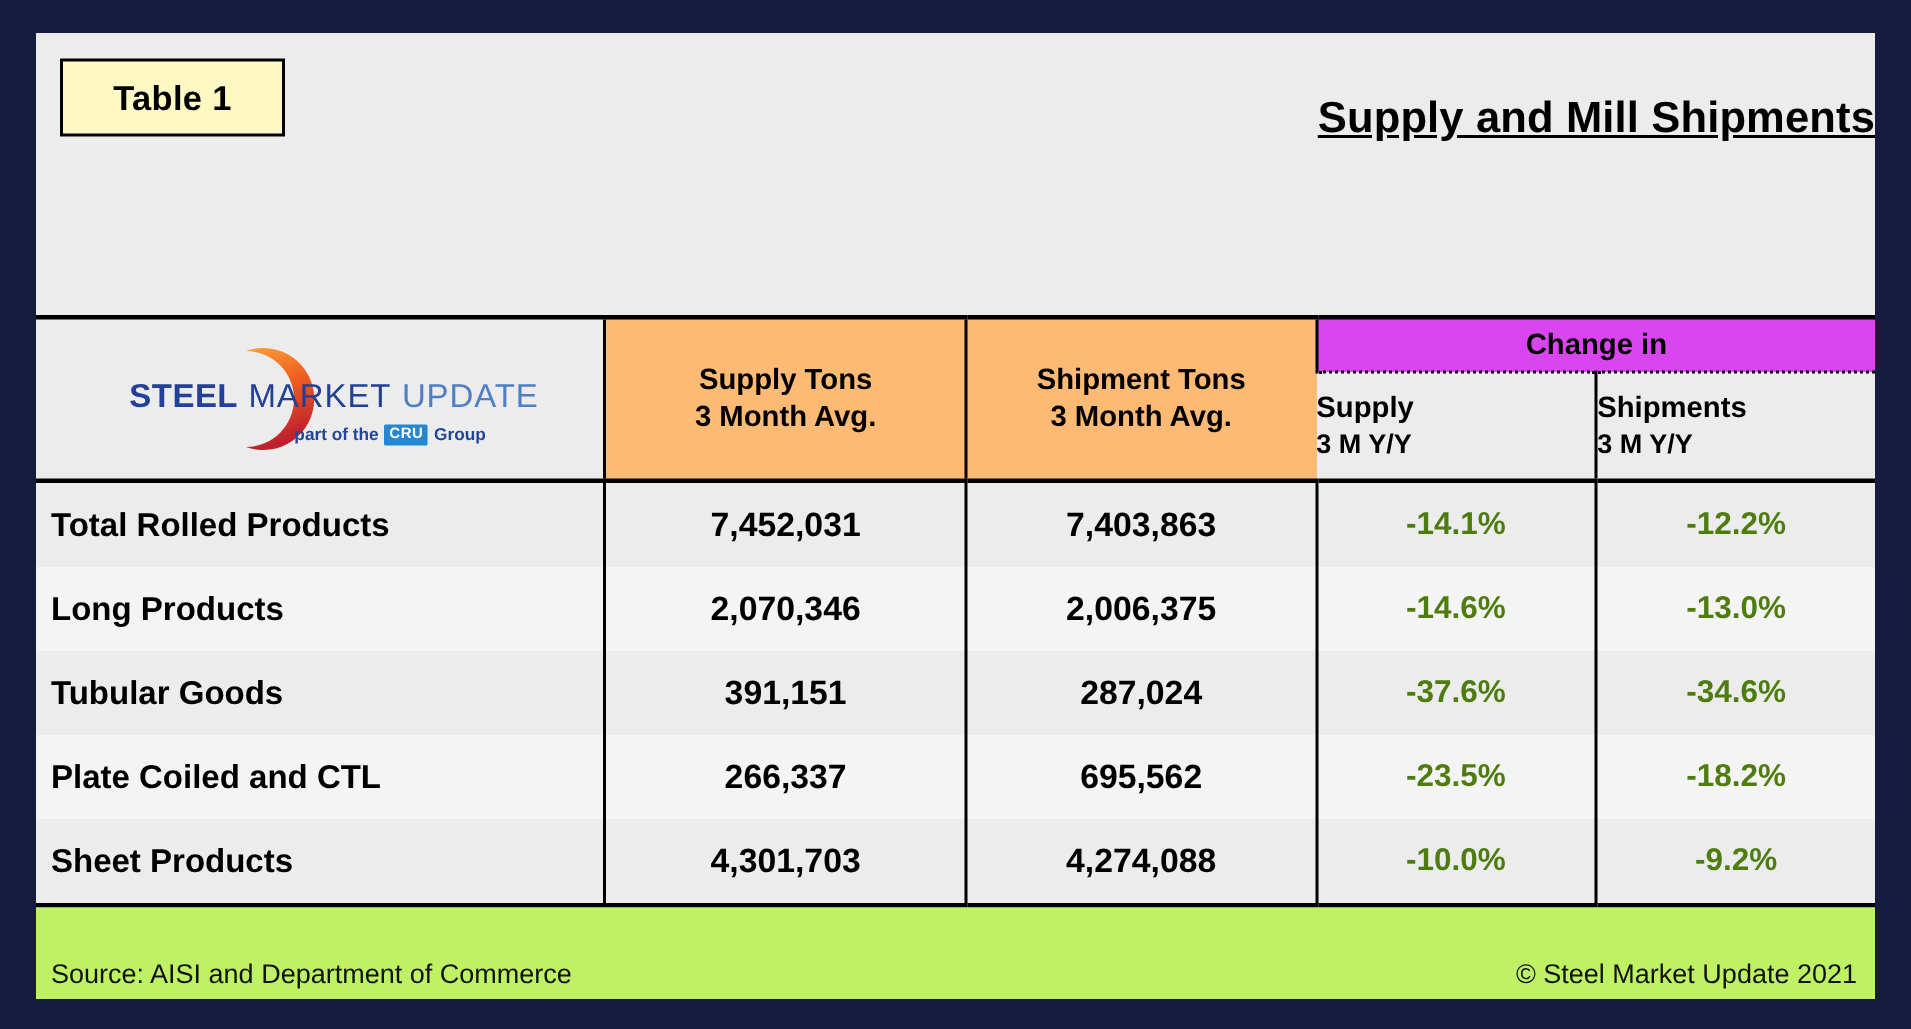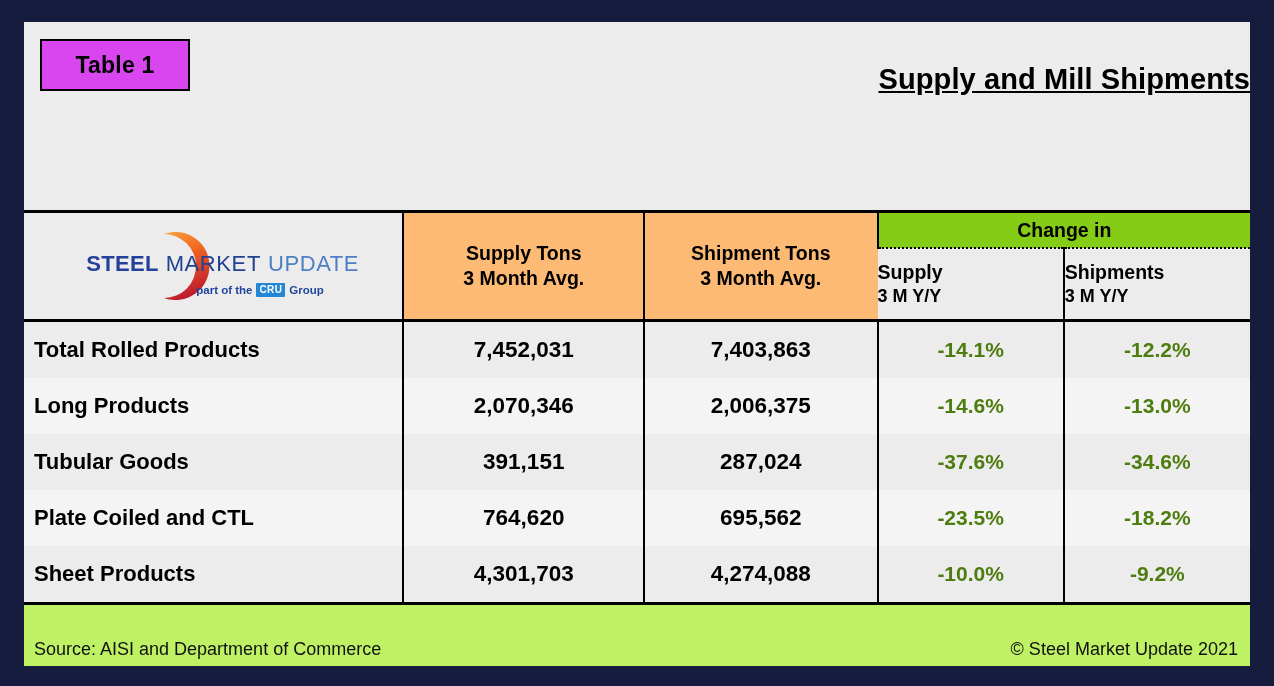--- a/index.html
+++ b/index.html
@@ -39,21 +39,21 @@
   }
 
   .table-tag {
     position: absolute;
     left: 16px;
     top: 17px;
     width: 150px;
     height: 52px;
     box-sizing: border-box;
     border: 2px solid #000000;
-    background: #d946ef;
+    background: #fef9c3;
     display: flex;
     align-items: center;
     justify-content: center;
     font-size: 23px;
     font-weight: bold;
     color: #000000;
     letter-spacing: .2px;
   }
 
   .title-wrap {
@@ -109,21 +109,21 @@
     text-align: center;
     vertical-align: middle;
     font-size: 19.5px;
     font-weight: bold;
     color: #000000;
     line-height: 1.26;
   }
   .vline-l { border-left: 2.5px solid #000000; }
 
   .chg-group {
-    background: #84cc16;
+    background: #d946ef;
     text-align: center;
     vertical-align: middle;
     font-size: 19.5px;
     font-weight: bold;
     color: #000000;
     height: 34px;
     border-bottom: 2px dotted #000000;
     border-left: 2.5px solid #000000;
   }
   .chg-sub {
@@ -335,21 +335,21 @@
       <tr class="row-even">
         <td class="cell name">Tubular Goods</td>
         <td class="cell num vline-l">391,151</td>
         <td class="cell num vline-l">287,024</td>
         <td class="cell pct vline-l">-37.6%</td>
         <td class="cell pct vline-l">-34.6%</td>
       </tr>
 
       <tr class="row-odd">
         <td class="cell name">Plate Coiled and CTL</td>
-        <td class="cell num vline-l">764,620</td>
+        <td class="cell num vline-l">266,337</td>
         <td class="cell num vline-l">695,562</td>
         <td class="cell pct vline-l">-23.5%</td>
         <td class="cell pct vline-l">-18.2%</td>
       </tr>
 
       <tr class="row-even">
         <td class="cell name rule-bot">Sheet Products</td>
         <td class="cell num vline-l rule-bot">4,301,703</td>
         <td class="cell num vline-l rule-bot">4,274,088</td>
         <td class="cell pct vline-l rule-bot">-10.0%</td>

